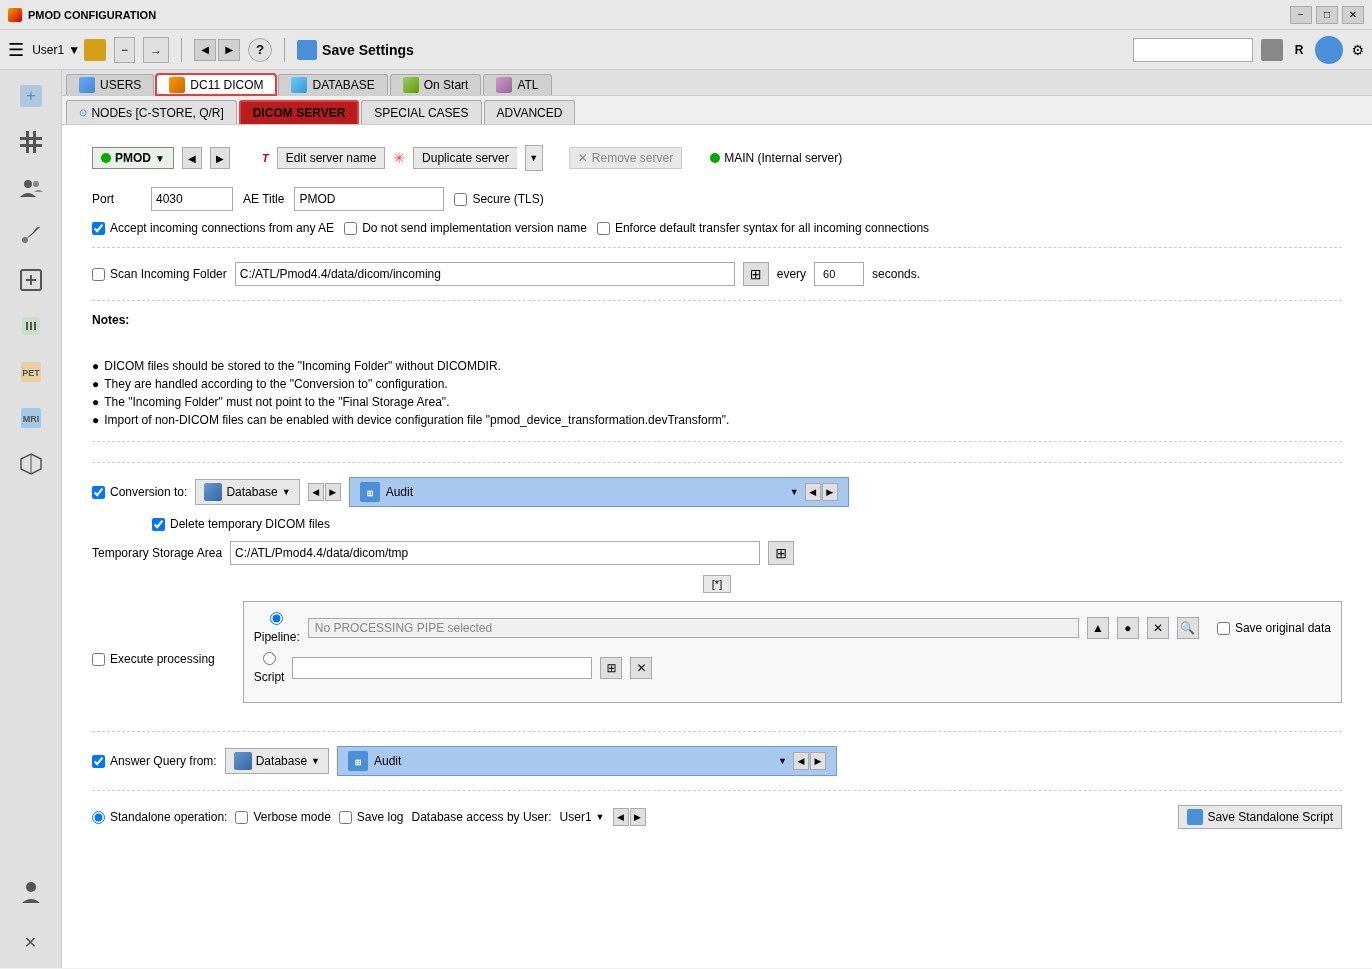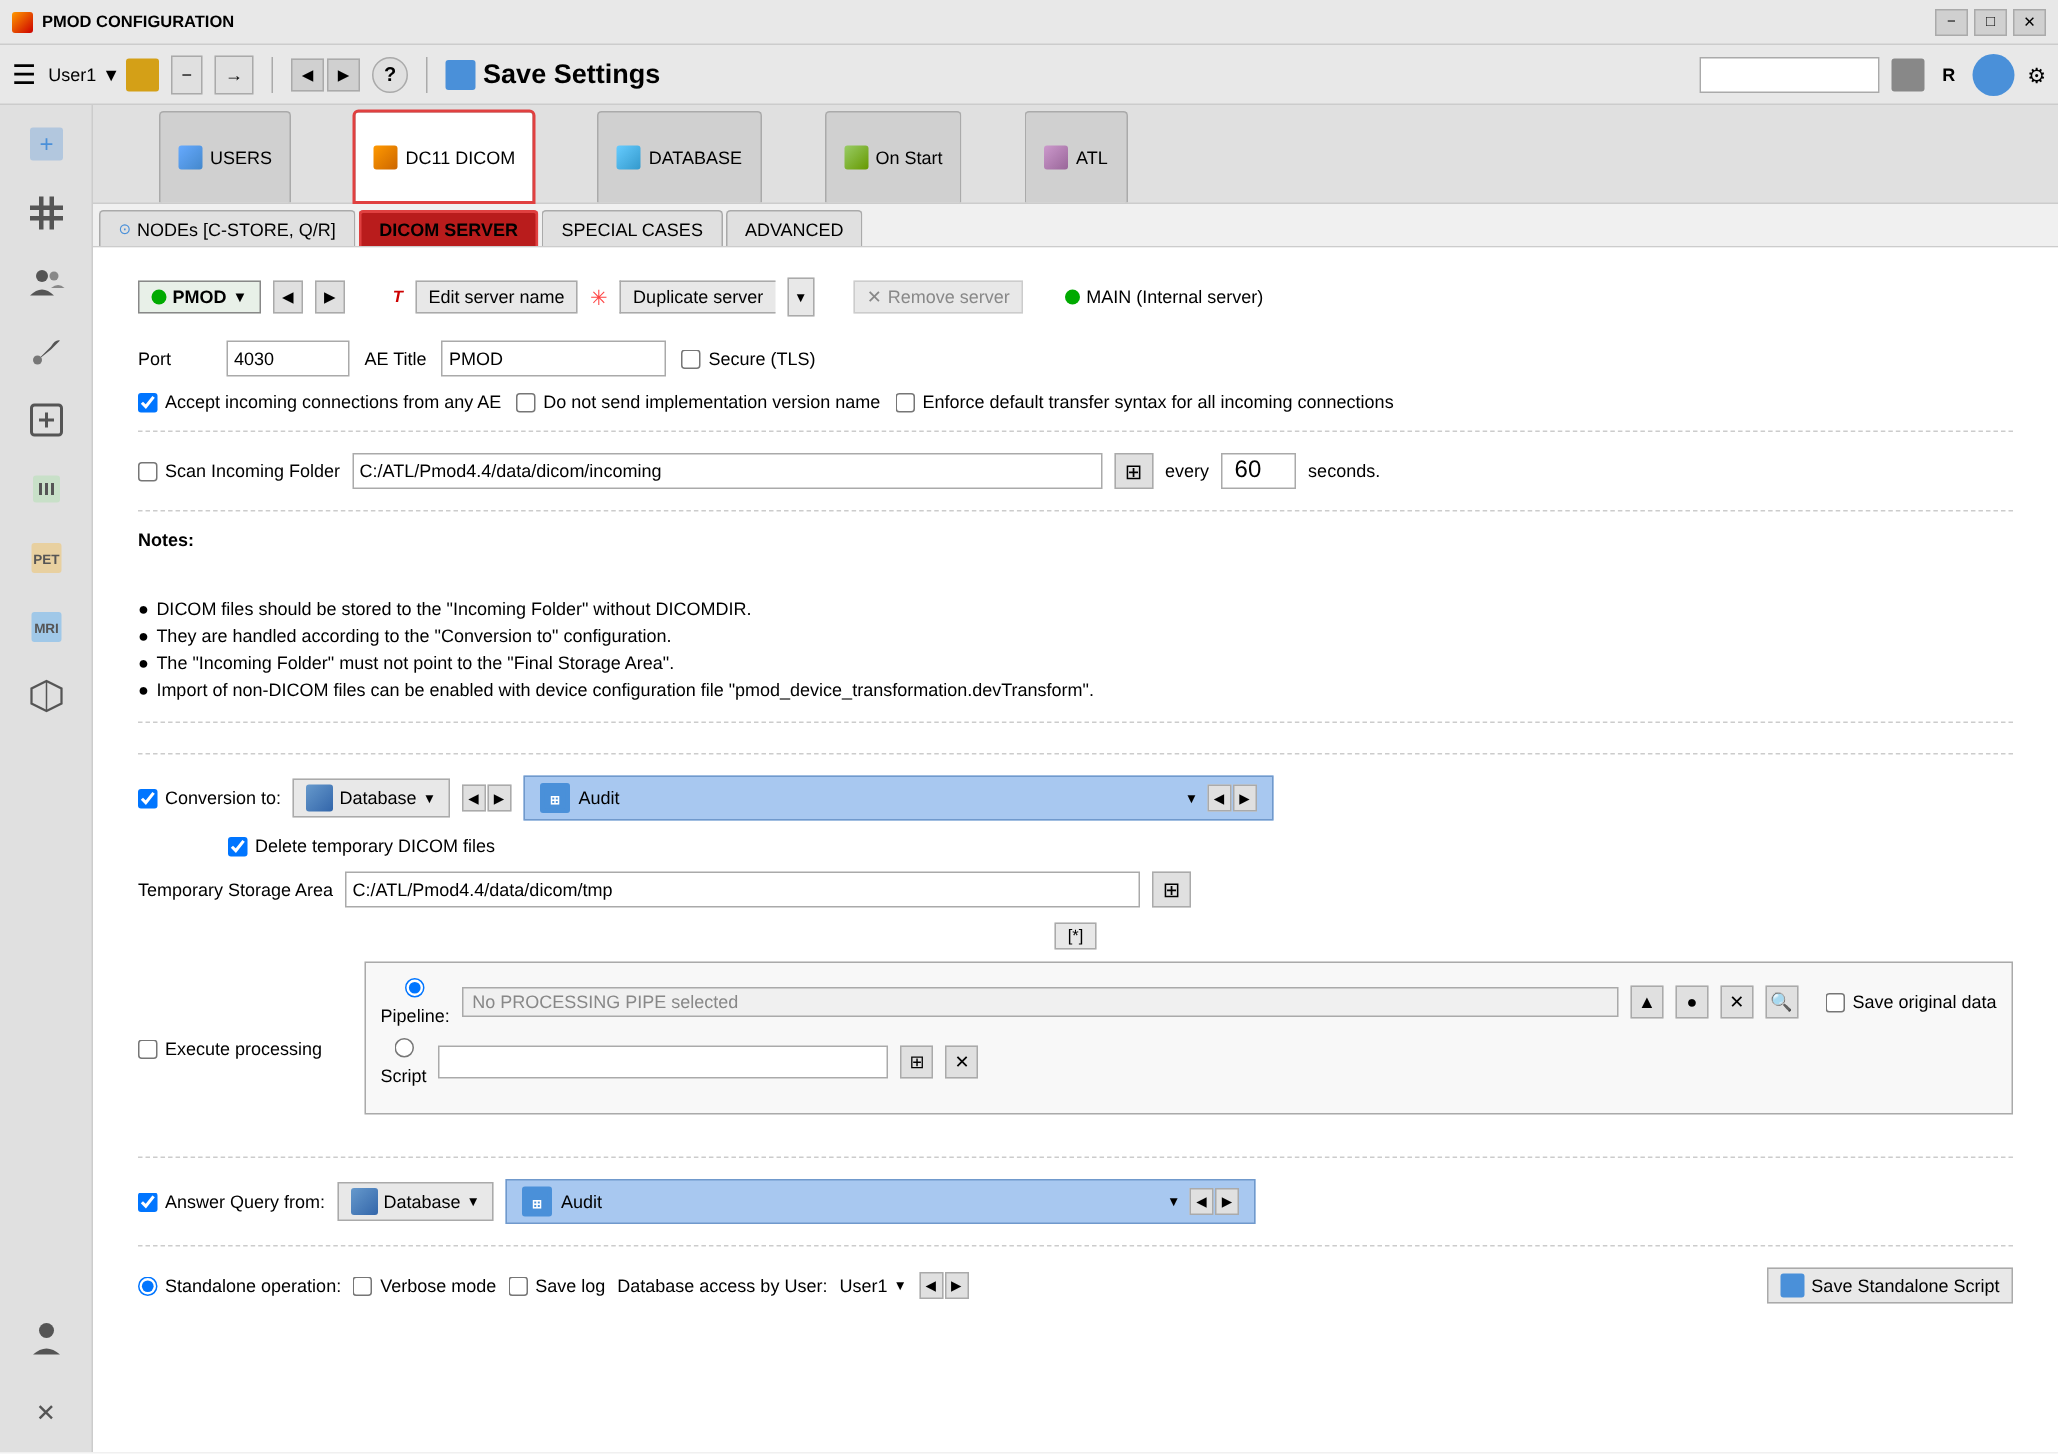--- a/index.html
+++ b/index.html
@@ -10,42 +10,42 @@
     .title-bar-icon { width: 16px; height: 16px; margin-right: 6px; background: #4a90d9; border-radius: 2px; }
     .title-bar-text { font-size: 11px; font-weight: bold; flex: 1; }
     .title-bar-controls { display: flex; gap: 4px; }
     .title-btn { width: 22px; height: 18px; background: #d0d0d0; border: 1px solid #aaa; cursor: pointer; font-size: 10px; display: flex; align-items: center; justify-content: center; }
 
     
     .toolbar { background: #e8e8e8; height: 40px; display: flex; align-items: center; padding: 0 8px; border-bottom: 1px solid #ccc; gap: 8px; }
     .toolbar-user { display: flex; align-items: center; gap: 4px; font-size: 12px; }
     .toolbar-btn { height: 26px; padding: 0 6px; background: #e0e0e0; border: 1px solid #aaa; cursor: pointer; display: flex; align-items: center; gap: 3px; font-size: 12px; }
     .toolbar-separator { width: 1px; height: 24px; background: #aaa; margin: 0 4px; }
-    .toolbar-save { display: flex; align-items: center; gap: 5px; font-size: 18px; font-weight: bold; cursor: pointer; }
+    .toolbar-save { display: flex; align-items: center; gap: 5px; font-size: 14px; font-weight: bold; cursor: pointer; }
     .toolbar-nav { display: flex; gap: 2px; }
     .nav-arrow { width: 22px; height: 22px; background: #d0d0d0; border: 1px solid #aaa; cursor: pointer; display: flex; align-items: center; justify-content: center; font-size: 10px; }
     .help-btn { width: 24px; height: 24px; border: 1px solid #aaa; background: #e0e0e0; border-radius: 50%; display: flex; align-items: center; justify-content: center; font-weight: bold; cursor: pointer; }
     .search-box { width: 120px; height: 24px; border: 1px solid #aaa; padding: 0 4px; font-size: 11px; }
     .user-avatar { width: 28px; height: 28px; background: #4a90d9; border-radius: 50%; }
     .spacer { flex: 1; }
 
     
     .layout { display: flex; height: calc(969px - 71px); }
     .sidebar { width: 62px; background: #e0e0e0; border-right: 1px solid #ccc; display: flex; flex-direction: column; align-items: center; padding: 4px 0; gap: 2px; }
     .sidebar-item { width: 50px; height: 44px; display: flex; flex-direction: column; align-items: center; justify-content: center; cursor: pointer; border-radius: 3px; }
     .sidebar-icon { width: 28px; height: 28px; display: flex; align-items: center; justify-content: center; }
     .sidebar-icon svg { width: 26px; height: 26px; }
     .sidebar-bottom { margin-top: auto; }
 
     
     .main { flex: 1; background: #f5f5f5; display: flex; flex-direction: column; }
 
     
     .tabs-primary { display: flex; background: #e0e0e0; border-bottom: 1px solid #ccc; padding: 4px 4px 0 4px; gap: 2px; }
-    .tab { padding: 22px 12px; background: #d0d0d0; border: 1px solid #aaa; border-bottom: none; cursor: pointer; font-size: 12px; display: flex; align-items: center; gap: 5px; border-radius: 3px 3px 0 0; margin-left: 40px; }
+    .tab { padding: 2px 12px; background: #d0d0d0; border: 1px solid #aaa; border-bottom: none; cursor: pointer; font-size: 12px; display: flex; align-items: center; gap: 5px; border-radius: 3px 3px 0 0; }
     .tab.active { background: #fff; border-color: #999; font-weight: normal; }
     .tab.highlighted { outline: 2px solid #e04040; outline-offset: -1px; background: #fff; }
 
     .tabs-secondary { display: flex; background: #f0f0f0; border-bottom: 1px solid #ccc; padding: 4px 4px 0 4px; gap: 2px; }
     .tab-sec { padding: 4px 12px; background: #e0e0e0; border: 1px solid #aaa; border-bottom: none; cursor: pointer; font-size: 12px; border-radius: 3px 3px 0 0; display: flex; align-items: center; gap: 4px; }
     .tab-sec.active { background: #b91c1c; font-weight: bold; border: 2px solid #e04040; border-bottom: none; justify-content: flex-end; }
 
     
     .content { padding: 20px 30px; flex: 1; background: #fff; overflow-y: auto; }
 
@@ -68,21 +68,21 @@
     .form-input.ae { width: 150px; }
 
     
     .cb-label { display: flex; align-items: center; gap: 5px; font-size: 12px; cursor: pointer; }
     input[type="checkbox"] { cursor: pointer; }
 
     
     .path-row { display: flex; align-items: center; gap: 8px; margin-bottom: 10px; }
     .path-input { height: 24px; border: 1px solid #aaa; padding: 0 4px; font-size: 12px; background: #fff; flex: 1; max-width: 500px; }
     .browse-btn { width: 26px; height: 24px; background: #e0e0e0; border: 1px solid #aaa; cursor: pointer; display: flex; align-items: center; justify-content: center; font-size: 14px; }
-    .seconds-input { width: 50px; height: 24px; border: 1px solid #aaa; padding: 0 8px; font-size: 16px; }
+    .seconds-input { width: 50px; height: 24px; border: 1px solid #aaa; padding: 0 8px; font-size: 11px; }
 
     
     .notes-section { display: flex; gap: 32px; margin-bottom: 20px; border-top: 1px dashed #ccc; border-bottom: 1px dashed #ccc; padding: 10px 0; flex-direction: column; }
     .notes-label { font-size: 12px; font-weight: bold; padding-top: 2px; }
     .notes-list { list-style: none; }
     .notes-list li { font-size: 12px; margin-bottom: 4px; display: flex; align-items: flex-start; gap: 5px; }
     .bullet { color: #000; }
 
     
     .conversion-row { display: flex; align-items: center; gap: 8px; margin-bottom: 10px; border-top: 1px dashed #ccc; padding-top: 14px; }

